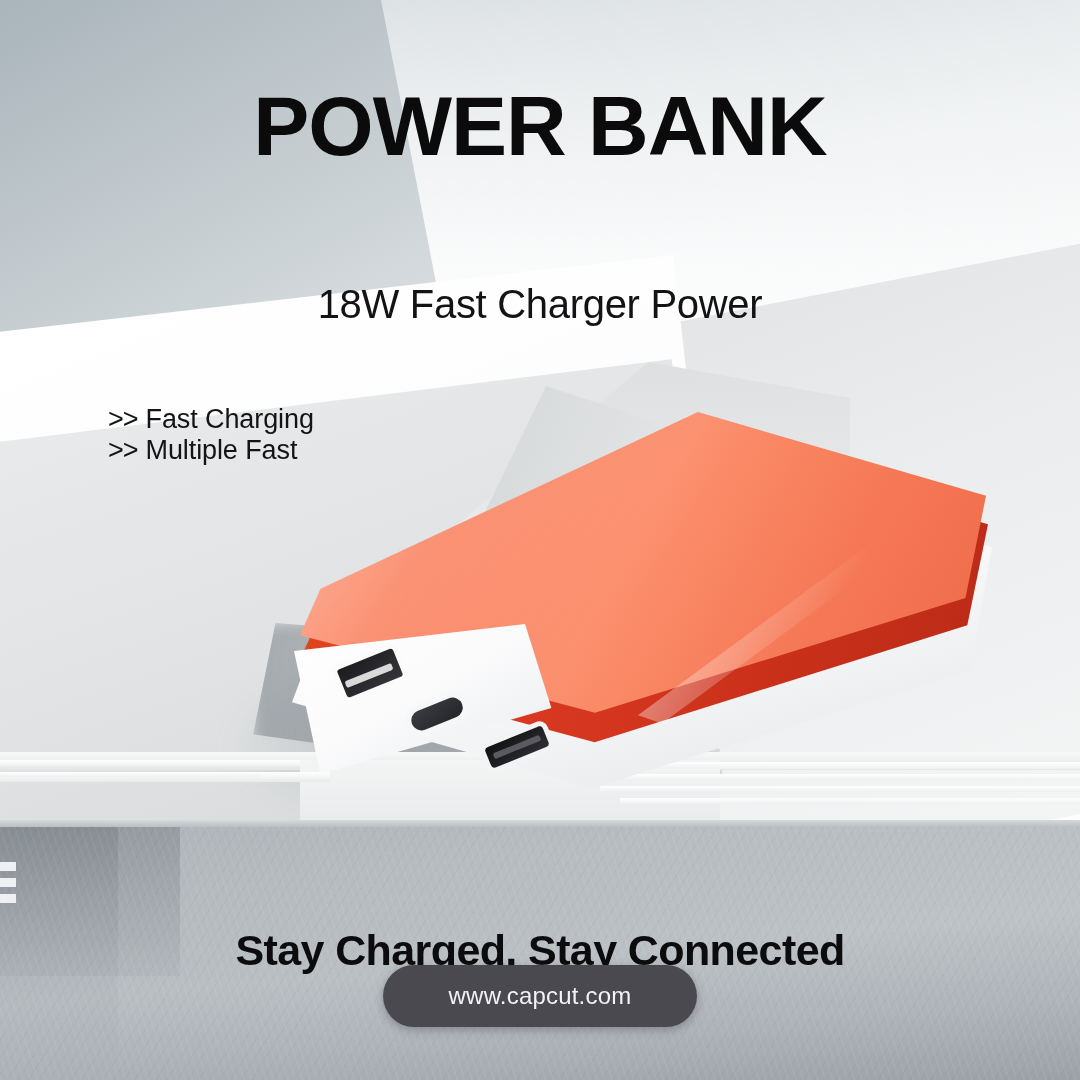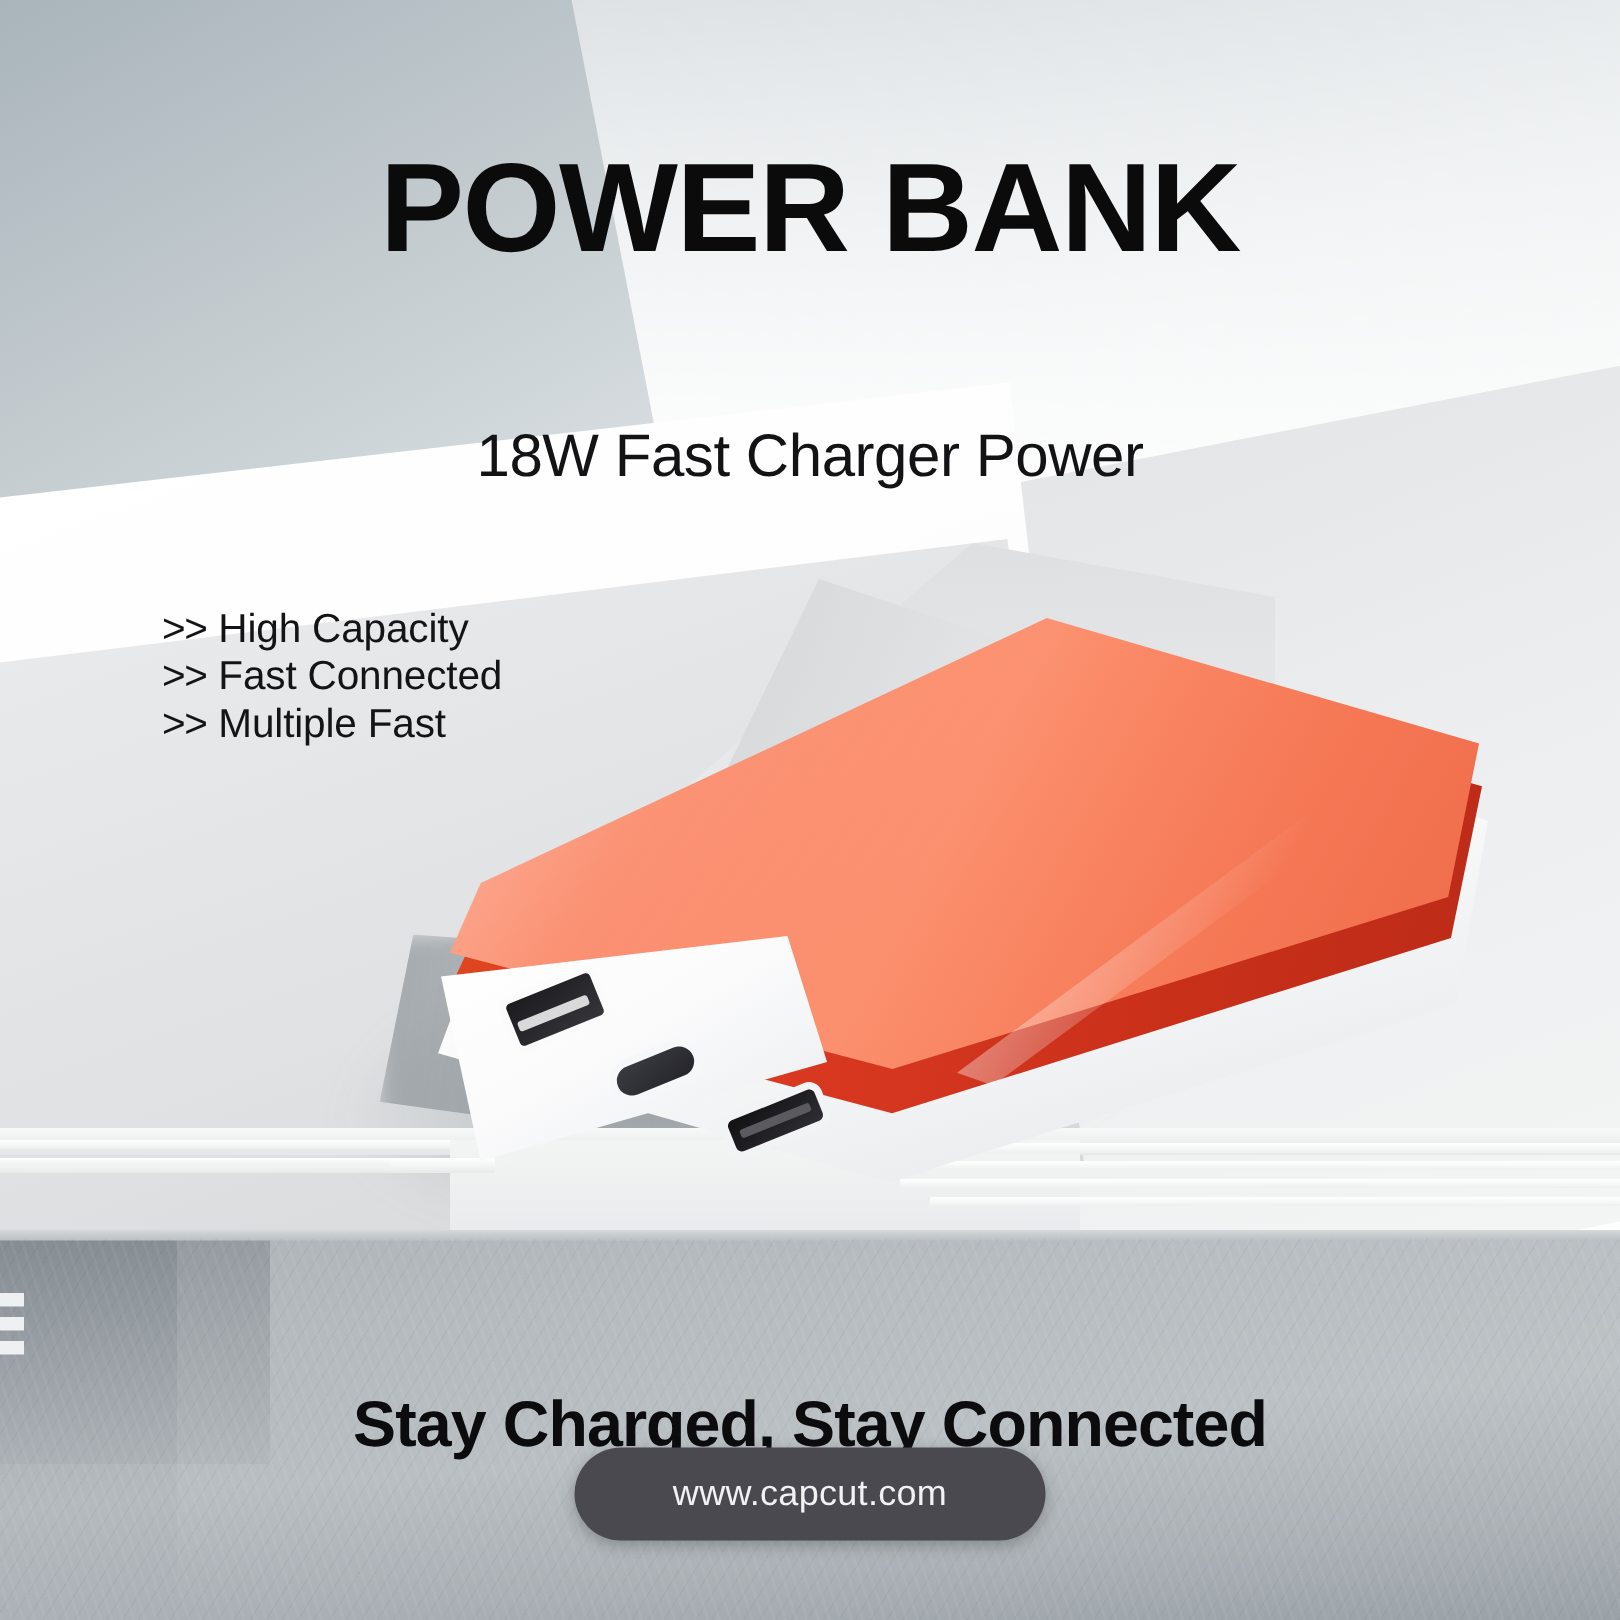--- a/index.html
+++ b/index.html
@@ -177,21 +177,20 @@
   .port-micro-lip{
     left:206px;top:352px;width:50px;height:6px;
     background:#5a5a60;border-radius:2px;transform:rotate(-22deg);
   }
 
   
   #headline{
     position:absolute;top:86px;left:0;width:1080px;text-align:center;
     color:#0b0b0c;font-weight:bold;font-size:84px;line-height:.96;
     letter-spacing:-1px;
-    margin-top:12px;
   }
   #headline .l2{display:block;margin-top:8px;font-size:82px;}
   #subtitle{
     position:absolute;top:282px;left:0;width:1080px;text-align:center;
     color:#131316;font-size:40px;font-weight:normal;letter-spacing:-.3px;
   }
   #features{
     position:absolute;top:404px;left:108px;width:520px;
   }
   .feat{
@@ -265,24 +264,21 @@
   </div>
 
   <div id="headline">
     <span>POWER BANK</span>
   </div>
 
   <div id="subtitle">18W Fast Charger Power</div>
 
   <div id="features">
     <div class="feat">
-      <span class="chev">&gt;&gt;</span><span>High Capacity</span>
-    </div>
-    <div class="feat">
-      <span class="chev">&gt;&gt;</span><span>Fast Connected</span>
+      <span class="chev">&gt;&gt;</span><span>Fast Charging</span>
     </div>
     <div class="feat">
       <span class="chev">&gt;&gt;</span><span>Multiple Fast</span>
     </div>
   </div>
 
   <div id="tagline">Stay Charged, Stay Connected</div>
 
   <div id="urlpill">
     <span>www.capcut.com</span>

